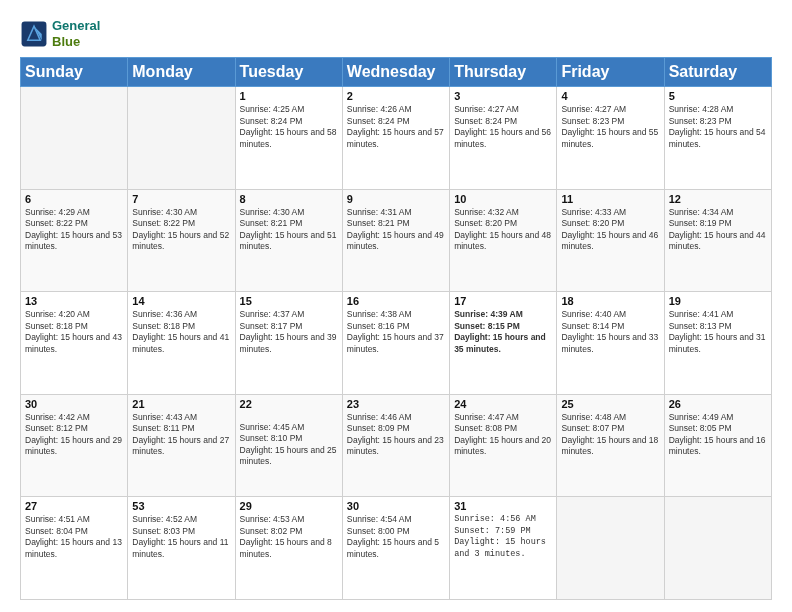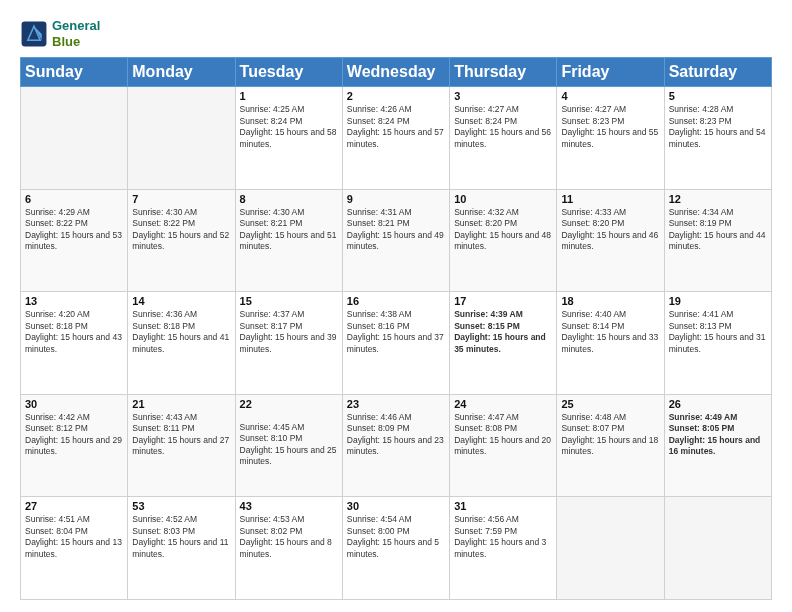--- a/index.html
+++ b/index.html
@@ -284,53 +284,53 @@
 Daylight: 15 hours and 20 minutes.</div>
           </td>
           <td>
             <div class="day-num">25</div>
             <div class="day-info" style="white-space: pre-line;">Sunrise: 4:48 AM
 Sunset: 8:07 PM
 Daylight: 15 hours and 18 minutes.</div>
           </td>
           <td>
             <div class="day-num">26</div>
-            <div class="day-info" style="white-space: pre-line; font-weight: bold;">Sunrise: 4:49 AM
+            <div class="day-info" style="white-space: pre-line;">Sunrise: 4:49 AM
 Sunset: 8:05 PM
 Daylight: 15 hours and 16 minutes.</div>
           </td>
         </tr>
         <tr>
           <td>
             <div class="day-num">27</div>
             <div class="day-info" style="white-space: pre-line;">Sunrise: 4:51 AM
 Sunset: 8:04 PM
 Daylight: 15 hours and 13 minutes.</div>
           </td>
           <td>
             <div class="day-num">53</div>
             <div class="day-info" style="white-space: pre-line;">Sunrise: 4:52 AM
 Sunset: 8:03 PM
 Daylight: 15 hours and 11 minutes.</div>
           </td>
           <td>
-            <div class="day-num">43</div>
+            <div class="day-num">29</div>
             <div class="day-info" style="white-space: pre-line;">Sunrise: 4:53 AM
 Sunset: 8:02 PM
 Daylight: 15 hours and 8 minutes.</div>
           </td>
           <td>
             <div class="day-num">30</div>
             <div class="day-info" style="white-space: pre-line;">Sunrise: 4:54 AM
 Sunset: 8:00 PM
 Daylight: 15 hours and 5 minutes.</div>
           </td>
           <td>
             <div class="day-num">31</div>
-            <div class="day-info" style="white-space: pre-line;">Sunrise: 4:56 AM
+            <div class="day-info" style="white-space: pre-line; font-family: Liberation Mono, monospace;">Sunrise: 4:56 AM
 Sunset: 7:59 PM
 Daylight: 15 hours and 3 minutes.</div>
           </td>
           <td class="empty"></td>
           <td class="empty"></td>
         </tr>
       </tbody>
   </table>
 </div>
 

